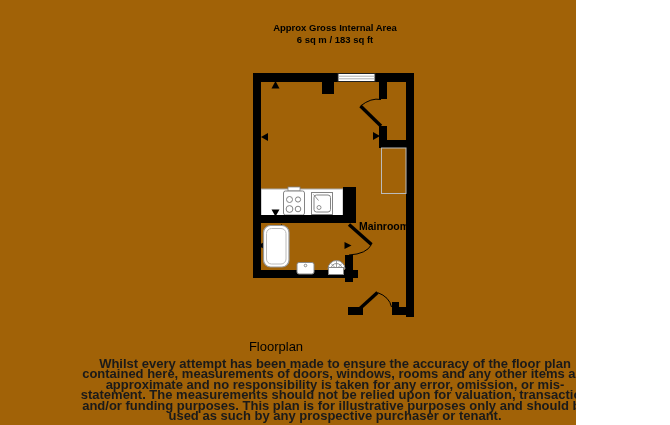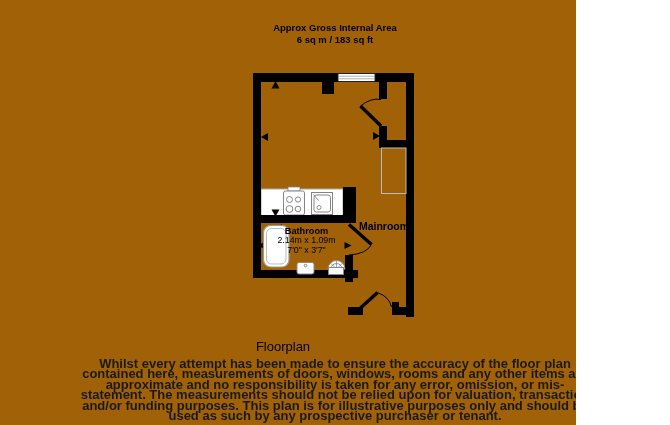--- a/index.html
+++ b/index.html
@@ -13,21 +13,21 @@
   .abs{position:absolute;}
   .center{text-align:center;}
   #plan-svg{position:absolute;left:0;top:0;}
   .title-block{left:0;top:22px;width:670px;font-weight:bold;font-size:9.5px;line-height:12px;}
   .room-label{line-height:12px;font-size:10.5px;}
   .room-label .room-name{font-weight:bold;}
   #mainroom-label{left:251px;top:130px;width:140px;}
   #bathroom-label{left:246px;top:227px;width:121px;font-size:8.8px;line-height:9.3px;}
   #bathroom-label .room-name{font-size:9.2px;}
   #entrance-label{left:344px;top:220px;width:80px;font-weight:bold;font-size:10.5px;}
-  #floorplan-caption{left:213px;top:339px;width:140px;font-size:13px;}
+  #floorplan-caption{left:206px;top:339px;width:140px;font-size:13px;}
   #disclaimer{left:80px;top:359px;width:510px;font-size:13px;line-height:10.4px;color:#1a1a1a;font-weight:bold;}
 </style>
 </head>
 <body>
 
 <div id="page">
 
   <div class="abs center title-block">
     <div>Approx Gross Internal Area</div>
     <div>6 sq m / 183 sq ft</div>
@@ -134,24 +134,19 @@
       <g font-family="'DejaVu Serif',serif" font-style="italic" font-size="8.5" fill="#222222" text-anchor="middle">
         <text x="0" y="-26.5">N</text>
         <text x="31" y="3">E</text>
         <text x="0" y="32.5">S</text>
         <text x="-31" y="3">W</text>
       </g>
     </g>
   </svg>
 
 
-  <div id="bathroom-label" class="abs center room-label">
-    <div class="room-name">Bathroom</div>
-    <div>2.14m x 1.09m</div>
-    <div>7'0" x 3'7"</div>
-  </div>
 
   <div id="entrance-label" class="abs center">Mainroom</div>
 
   <div id="floorplan-caption" class="abs center">Floorplan</div>
   <div id="disclaimer" class="abs center">Whilst every attempt has been made to ensure the accuracy of the floor plan contained here, measurements of doors, windows, rooms and any other items are approximate and no responsibility is taken for any error, omission, or mis-statement. The measurements should not be relied upon for valuation, transaction and/or funding purposes. This plan is for illustrative purposes only and should be used as such by any prospective purchaser or tenant.</div>
 
 </div>
 
 </body></html>

